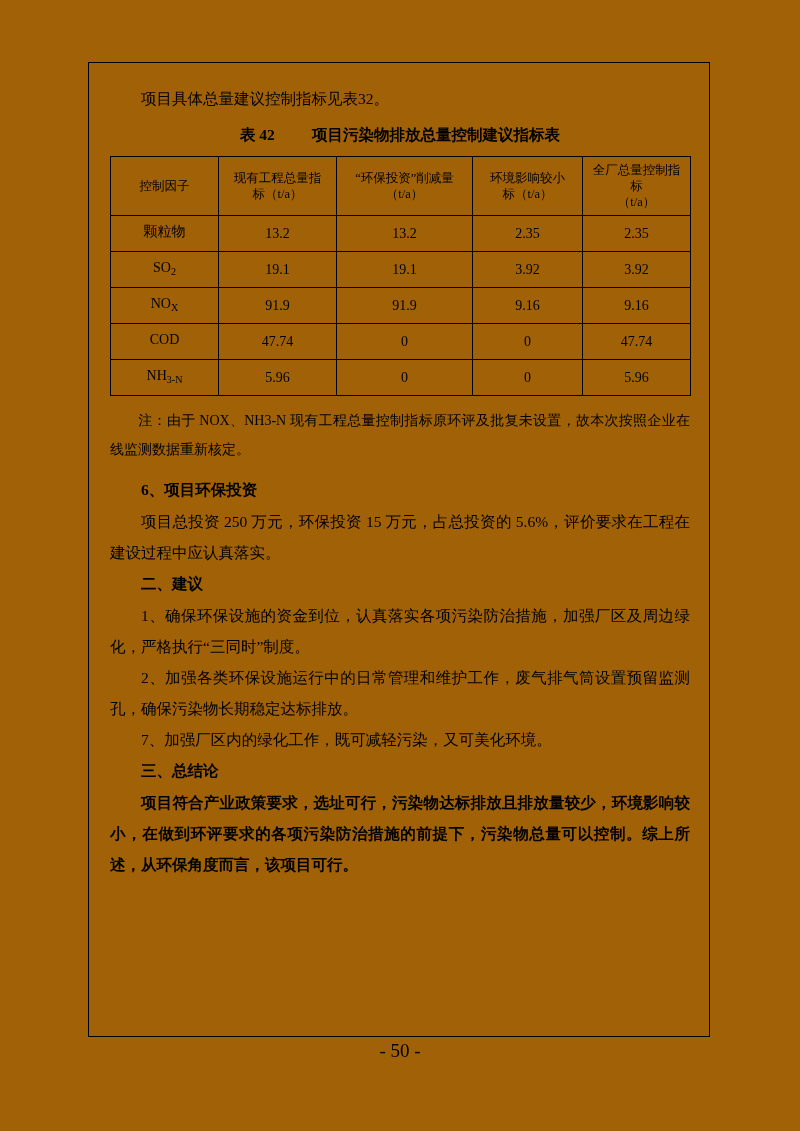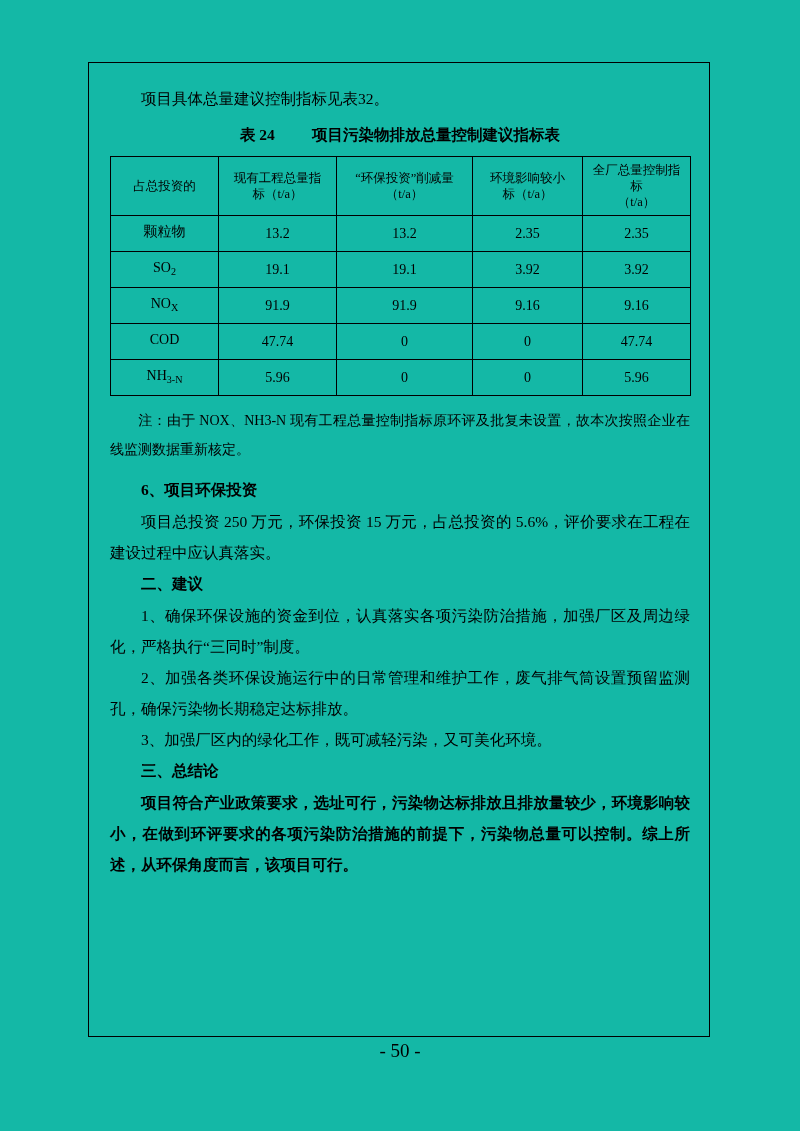--- a/index.html
+++ b/index.html
@@ -9,21 +9,21 @@
   }
   body {
     width: 800px;
     height: 1131px;
     font-family: "Liberation Serif", "DejaVu Serif", serif;
   }
   .page {
     position: relative;
     width: 800px;
     height: 1131px;
-    background: #14b8a6;
+    background: #a16207;
     box-sizing: border-box;
     overflow: hidden;
   }
   
   .frame {
     position: absolute;
     left: 88px;
     top: 62px;
     width: 622px;
     height: 975px;
@@ -118,35 +118,35 @@
 <body>
 
 <div class="page">
   <div class="frame"></div>
 
   <div class="content">
 
     <p class="indent2">项目具体总量建议控制指标见表32。</p>
 
     <div class="tbl-caption">
-      <span>表 24</span><span class="gap"></span><span>项目污染物排放总量控制建议指标表</span>
+      <span>表 42</span><span class="gap"></span><span>项目污染物排放总量控制建议指标表</span>
     </div>
 
     <table class="data">
       <colgroup>
         <col style="width:108px">
         <col style="width:118px">
         <col style="width:136px">
         <col style="width:110px">
         <col style="width:108px">
       </colgroup>
       <tbody>
         <tr class="head">
           <td>
-            <span>占总投资的</span>
+            <span>控制因子</span>
           </td>
           <td>
             <span>现有工程总量指</span><br>
             <span>标（t/a）</span>
           </td>
           <td>
             <span>“环保投资”削减量</span><br>
             <span>（t/a）</span>
           </td>
           <td>
@@ -204,21 +204,21 @@
     <p class="note" style="margin-top:10px;">
       <span class="lead"></span><span>注：</span><span>由于 NOX、NH3-N 现有工程总量控制指标原环评及批复未设置，故本次按照企业在线监测数据重新核定。</span>
     </p>
 
     <p class="section-head" style="margin-top:10px;">6、项目环保投资</p>
     <p class="para">项目总投资 250 万元，环保投资 15 万元，占总投资的 5.6%，评价要求在工程在建设过程中应认真落实。</p>
 
     <p class="section-head">二、建议</p>
     <p class="para">1、确保环保设施的资金到位，认真落实各项污染防治措施，加强厂区及周边绿化，严格执行“三同时”制度。</p>
     <p class="para">2、加强各类环保设施运行中的日常管理和维护工作，废气排气筒设置预留监测孔，确保污染物长期稳定达标排放。</p>
-    <p class="para">3、加强厂区内的绿化工作，既可减轻污染，又可美化环境。</p>
+    <p class="para">7、加强厂区内的绿化工作，既可减轻污染，又可美化环境。</p>
 
     <p class="section-head">三、总结论</p>
     <p class="bold-para">项目符合产业政策要求，选址可行，污染物达标排放且排放量较少，环境影响较小，在做到环评要求的各项污染防治措施的前提下，污染物总量可以控制。综上所述，从环保角度而言，该项目可行。</p>
 
   </div>
 
   <div class="pagenum">- 50 -</div>
 </div>
 
 </body></html>

